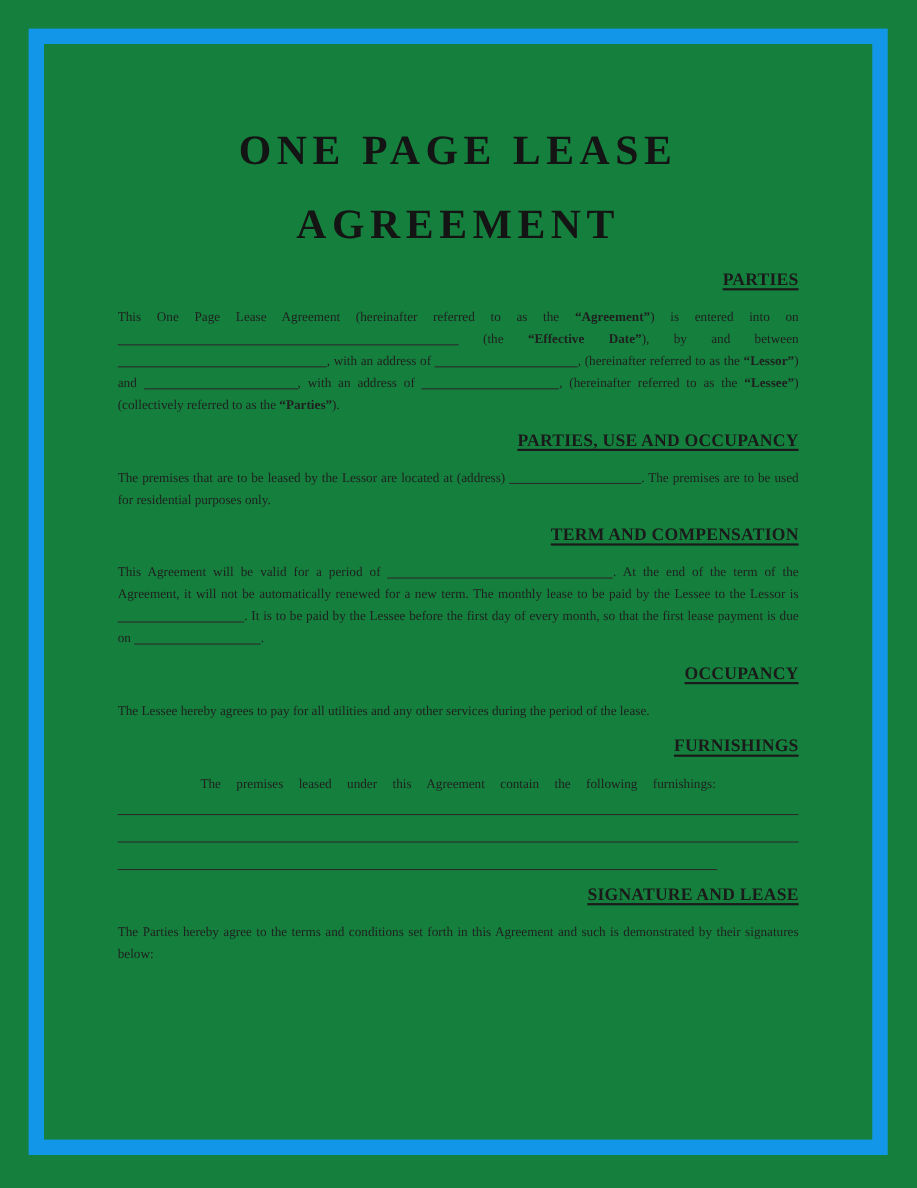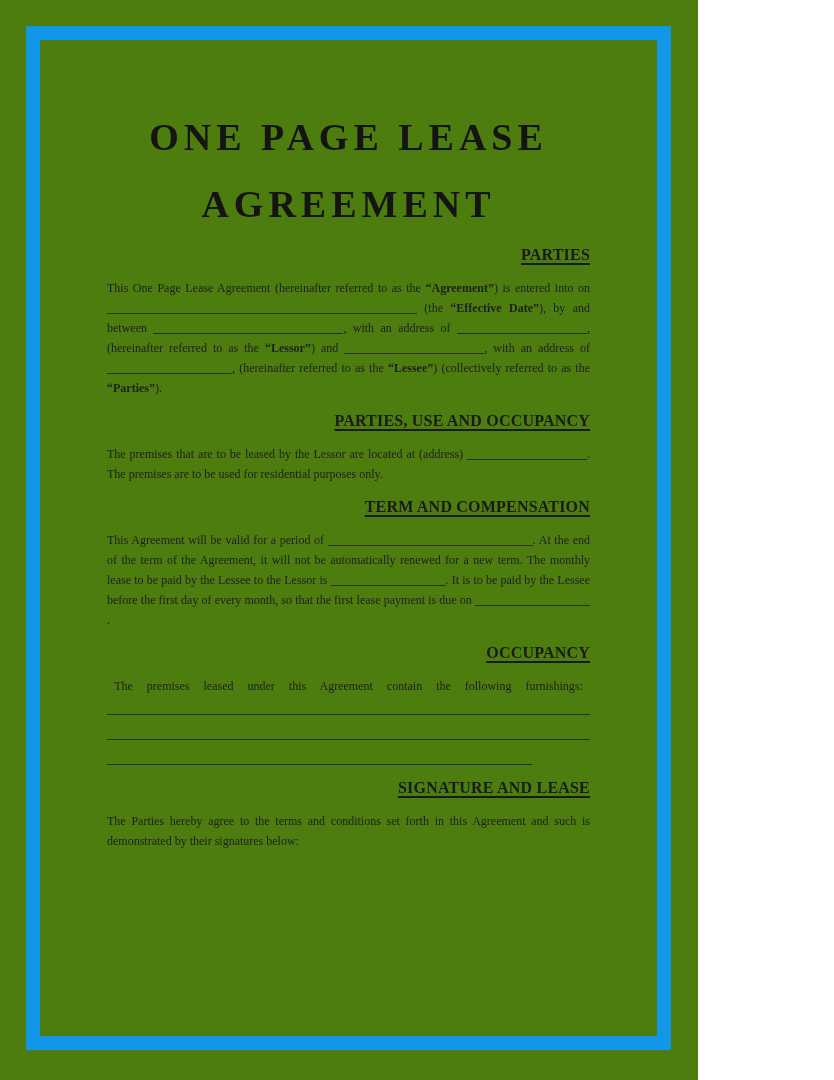--- a/index.html
+++ b/index.html
@@ -2,23 +2,23 @@
 <html><head>
 <meta charset="utf-8">
 <style>
   html, body {
     margin: 0;
     padding: 0;
     background: #ffffff;
   }
   .page {
     position: relative;
-    width: 698px;
+    width: 834px;
     height: 1080px;
-    background: #4d7c0f;
+    background: #15803d;
     overflow: hidden;
     font-family: "Liberation Serif", "DejaVu Serif", serif;
     color: #1f1f1f;
   }
   .border-frame {
     position: absolute;
     left: 26px;
     top: 26px;
     right: 27px;
     bottom: 30px;
@@ -107,23 +107,25 @@
       <p class="body-text"><span>The premises that are to be leased by the Lessor are located at (address) </span><span class="blank b120"></span><span>. The premises are to be used for residential purposes only.</span></p>
     </section>
 
     <section>
       <h2 class="sec-heading">TERM AND COMPENSATION</h2>
       <p class="body-text"><span>This Agreement will be valid for a period of </span><span class="blank b205"></span><span>. At the end of the term of the Agreement, it will not be automatically renewed for a new term. The monthly lease to be paid by the Lessee to the Lessor is </span><span class="blank b115"></span><span>. It is to be paid by the Lessee before the first day of every month, so that the first lease payment is due on </span><span class="blank b115"></span><span>.</span></p>
     </section>
 
     <section>
       <h2 class="sec-heading">OCCUPANCY</h2>
+      <p class="body-text">The Lessee hereby agrees to pay for all utilities and any other services during the period of the lease.</p>
     </section>
 
     <section>
+      <h2 class="sec-heading">FURNISHINGS</h2>
       <p class="body-text spread">The premises leased under this Agreement contain the following furnishings:</p>
       <div class="blank-lines">
         <div class="line"></div>
         <div class="line"></div>
         <div class="line short"></div>
       </div>
     </section>
 
     <section>
       <h2 class="sec-heading">SIGNATURE AND LEASE</h2>

